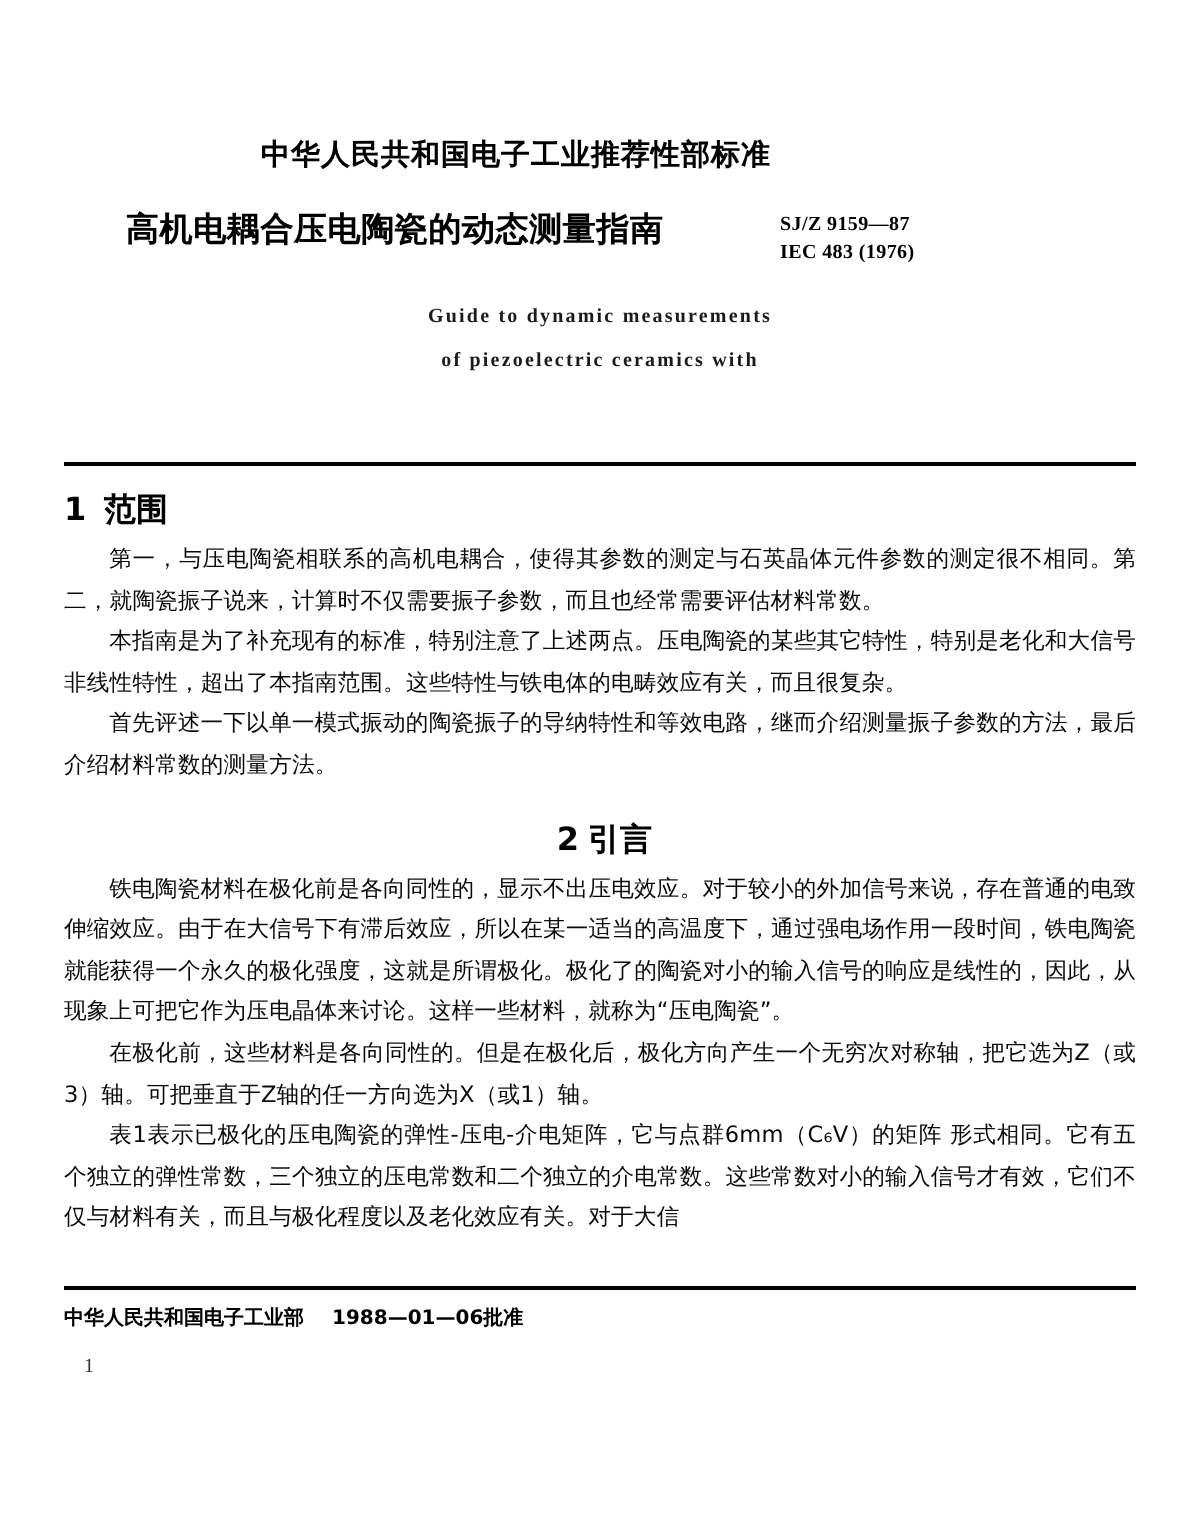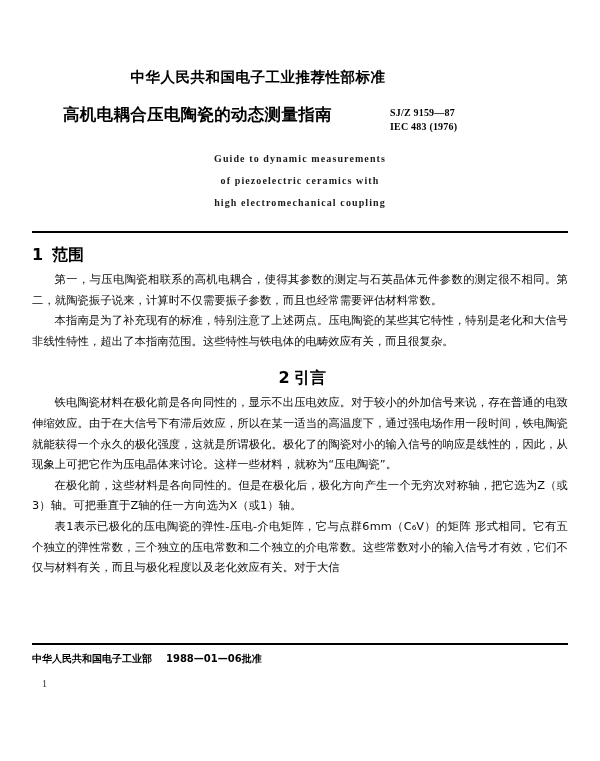--- a/index.html
+++ b/index.html
@@ -166,32 +166,32 @@
     <div class="doc-title">高机电耦合压电陶瓷的动态测量指南</div>
     <div class="std-codes">
       <div class="code-num">SJ/Z 9159—87</div>
       <div class="code-num">IEC 483 (1976)</div>
     </div>
   </div>
 
   <div class="subtitle-en">
     <div>Guide to dynamic measurements</div>
     <div>of piezoelectric ceramics with</div>
-    <div>high electromechanical coupling</div>
   </div>
 
   <div class="rule rule-top"></div>
 
   <div class="body-block">
 
     <h2 class="sec-head">
       <span class="sec-num">1</span><span>范围</span>
     </h2>
     <p class="para">第一，与压电陶瓷相联系的高机电耦合，使得其参数的测定与石英晶体元件参数的测定很不相同。第二，就陶瓷振子说来，计算时不仅需要振子参数，而且也经常需要评估材料常数。</p>
     <p class="para">本指南是为了补充现有的标准，特别注意了上述两点。压电陶瓷的某些其它特性，特别是老化和大信号非线性特性，超出了本指南范围。这些特性与铁电体的电畴效应有关，而且很复杂。</p>
+    <p class="para">首先评述一下以单一模式振动的陶瓷振子的导纳特性和等效电路，继而介绍测量振子参数的方法，最后介绍材料常数的测量方法。</p>
 
     <h2 class="sec-head sec-2-head">
       <span class="sec-num">2</span><span>引言</span>
     </h2>
     <p class="para">铁电陶瓷材料在极化前是各向同性的，显示不出压电效应。对于较小的外加信号来说，存在普通的电致伸缩效应。由于在大信号下有滞后效应，所以在某一适当的高温度下，通过强电场作用一段时间，铁电陶瓷就能获得一个永久的极化强度，这就是所谓极化。极化了的陶瓷对小的输入信号的响应是线性的，因此，从现象上可把它作为压电晶体来讨论。这样一些材料，就称为“压电陶瓷”。</p>
     <p class="para">在极化前，这些材料是各向同性的。但是在极化后，极化方向产生一个无穷次对称轴，把它选为Z（或3）轴。可把垂直于Z轴的任一方向选为X（或1）轴。</p>
     <p class="para">表1表示已极化的压电陶瓷的弹性-压电-介电矩阵，它与点群6mm（C₆V）的矩阵 形式相同。它有五个独立的弹性常数，三个独立的压电常数和二个独立的介电常数。这些常数对小的输入信号才有效，它们不仅与材料有关，而且与极化程度以及老化效应有关。对于大信</p>
 
   </div>
 

